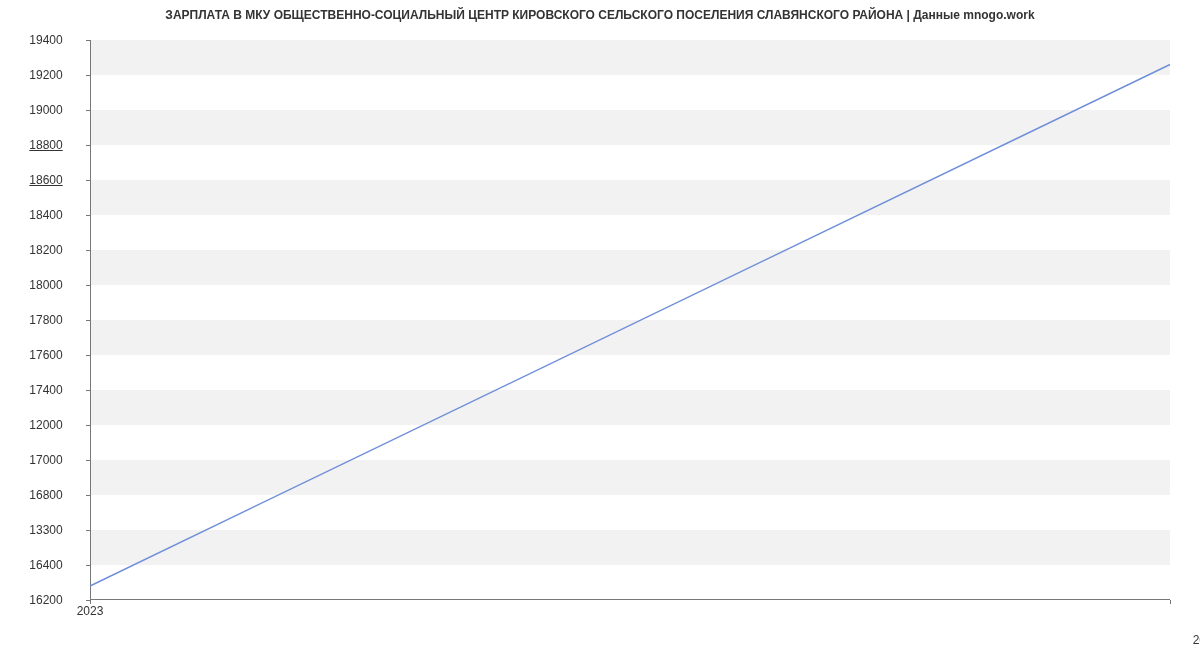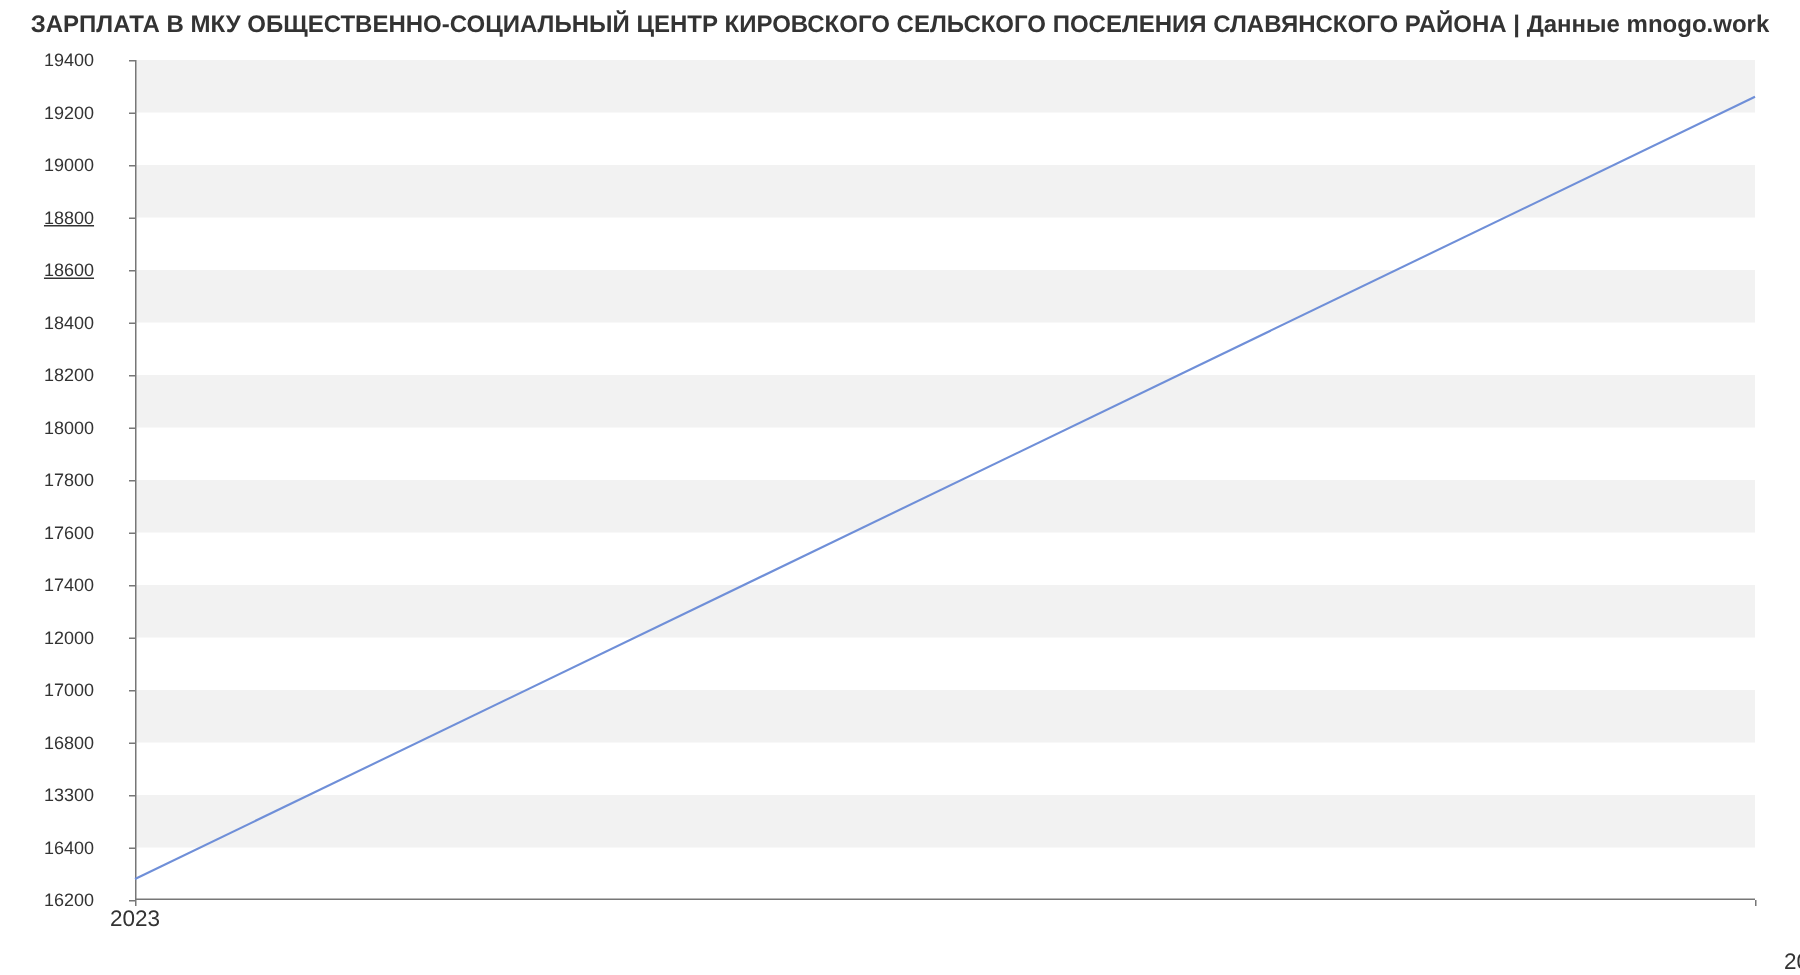--- a/index.html
+++ b/index.html
@@ -10,21 +10,21 @@
     background: #ffffff;
     font-family: Arial, Helvetica, sans-serif;
     color: #333;
   }
   .chart-title {
     position: absolute;
     top: 8px;
     left: 0;
     width: 1200px;
     text-align: center;
-    font-size: 16px;
+    font-size: 12px;
     font-weight: bold;
     color: #333;
   }
   .plot-area {
     position: absolute;
     left: 90px;
     top: 40px;
     width: 1080px;
     height: 560px;
   }
@@ -55,21 +55,21 @@
     right: 1114px;
     width: 80px;
     text-align: center;
     font-size: 12px;
     color: #333;
     transform: translateY(-50%);
   }
   .xtick-label {
     position: absolute;
     top: 604px;
-    font-size: 15px;
+    font-size: 12px;
     color: #333;
     transform: translateX(-50%);
   }
   .ytick-mark {
     position: absolute;
     left: 86px;
     width: 4px;
     height: 1px;
     background: #777;
   }

